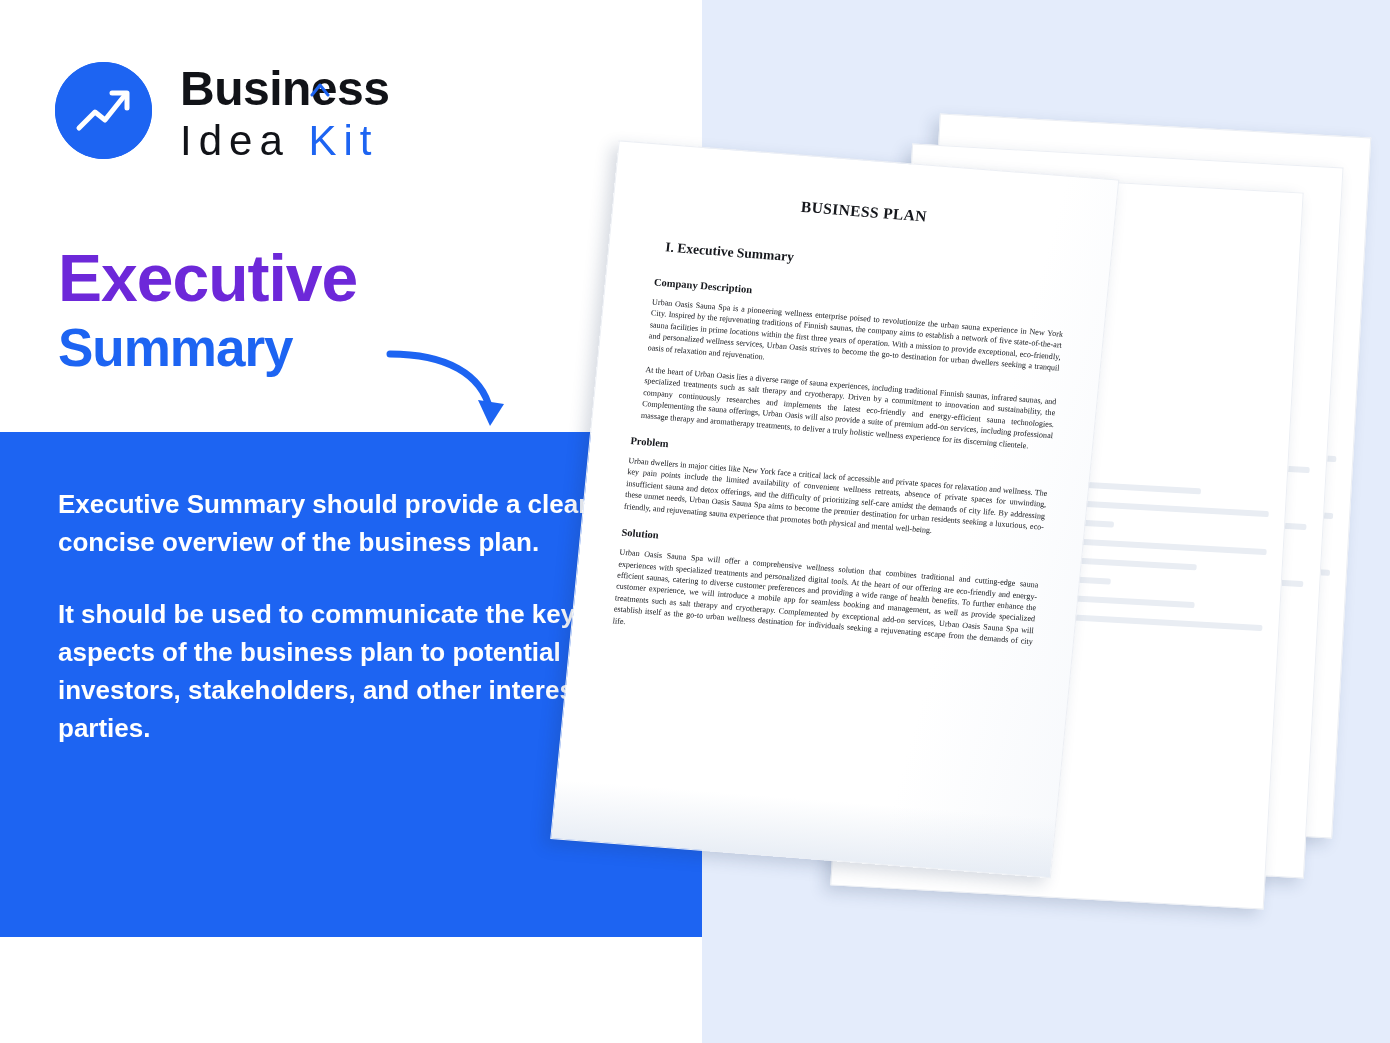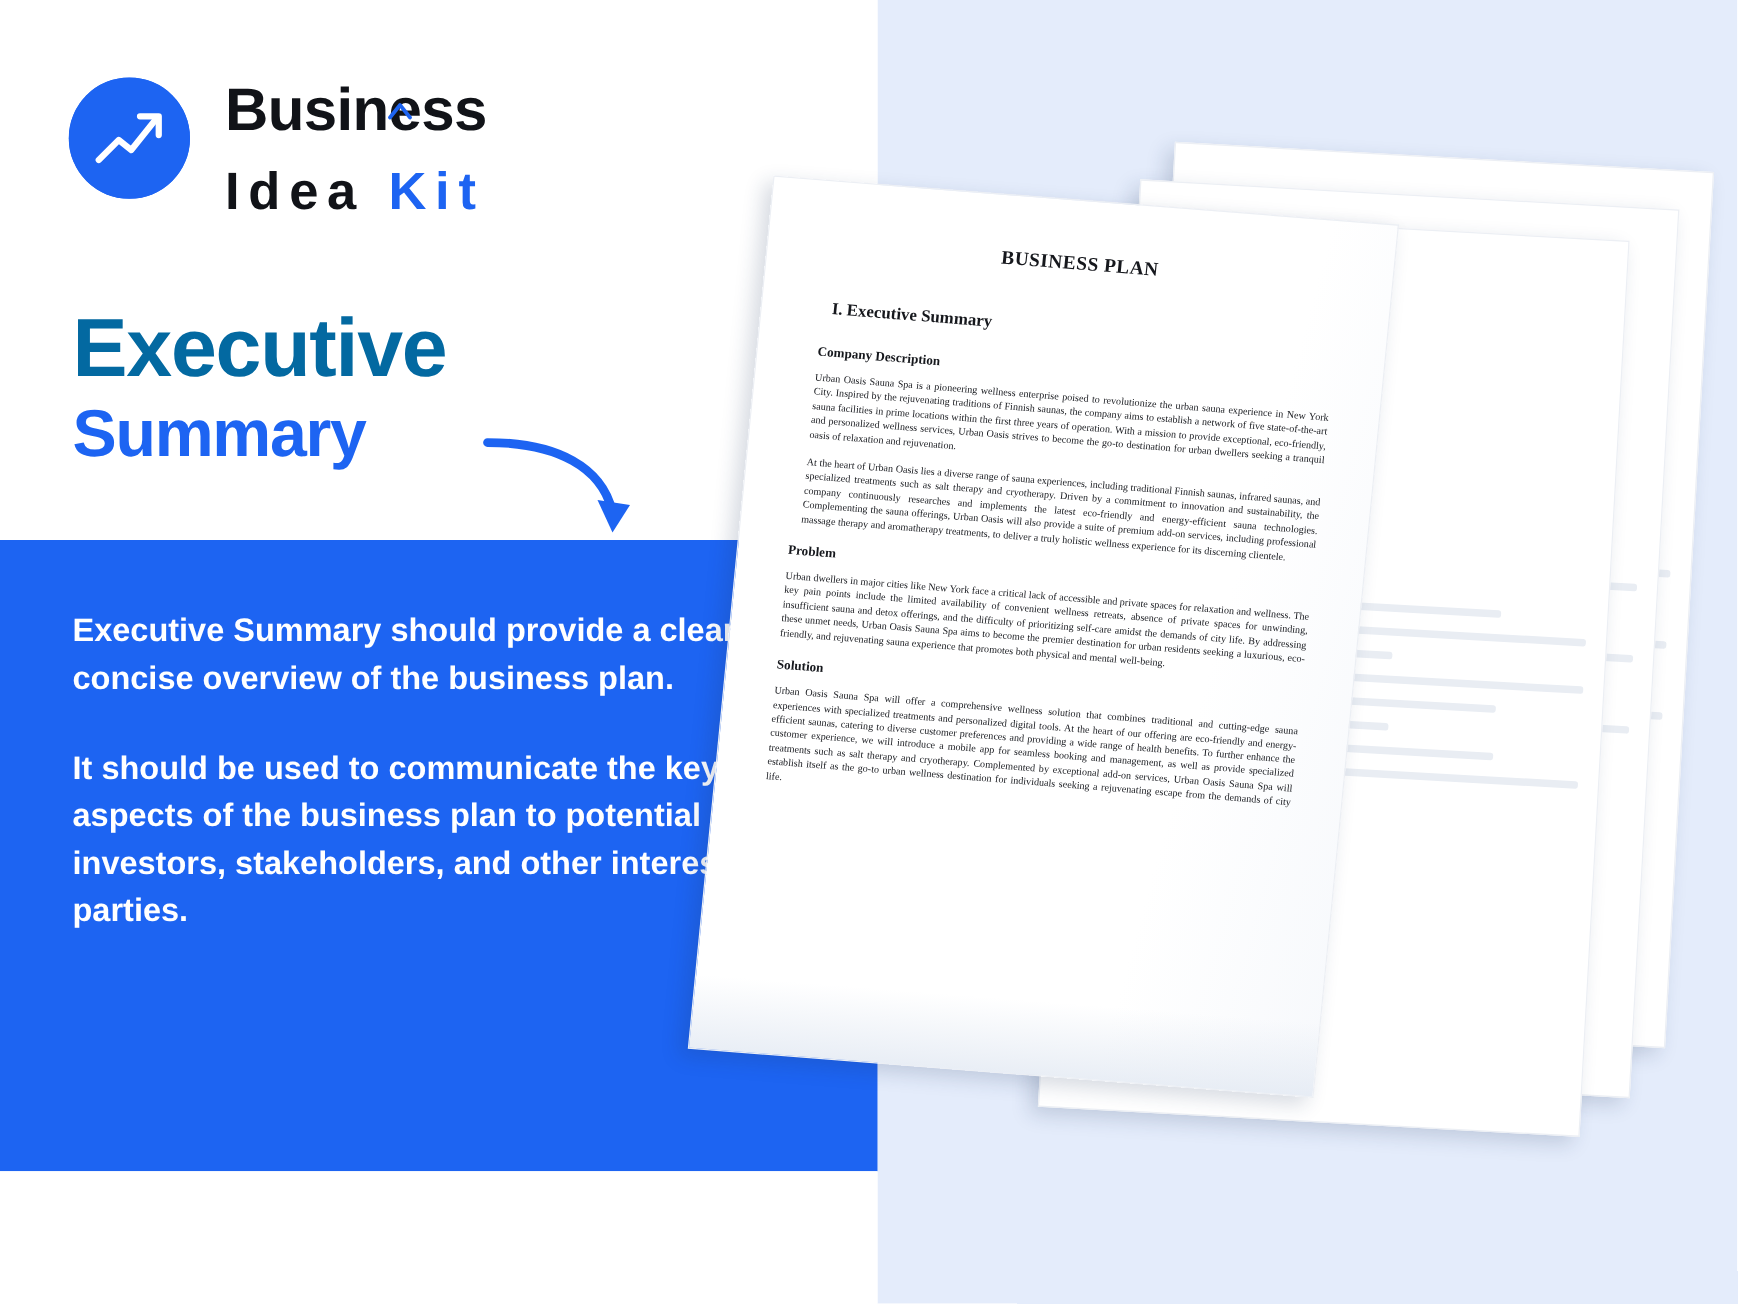--- a/index.html
+++ b/index.html
@@ -90,41 +90,41 @@
   }
   .logo-caret {
     position: absolute;
     left: 130px;
     top: -8px;
     width: 20px;
     height: 14px;
   }
   .logo-line2 {
     font-size: 42px;
-    font-weight: bold;
+    font-weight: normal;
     letter-spacing: 7px;
     color: #111318;
     line-height: 48px;
-    margin-top: 14px;
+    margin-top: 2px;
   }
   .logo-line2 .kit {
     color: #1d64f2;
   }
 
   
   .heading {
     position: absolute;
     left: 58px;
     top: 243px;
     width: 620px;
   }
   .heading-l1 {
     font-size: 66px;
     font-weight: bold;
-    color: #0369a1;
+    color: #6d28d9;
     line-height: 70px;
     letter-spacing: -1px;
   }
   .heading-l2 {
     font-size: 53px;
     font-weight: bold;
     color: #1d64f2;
     line-height: 70px;
     letter-spacing: -1px;
   }

